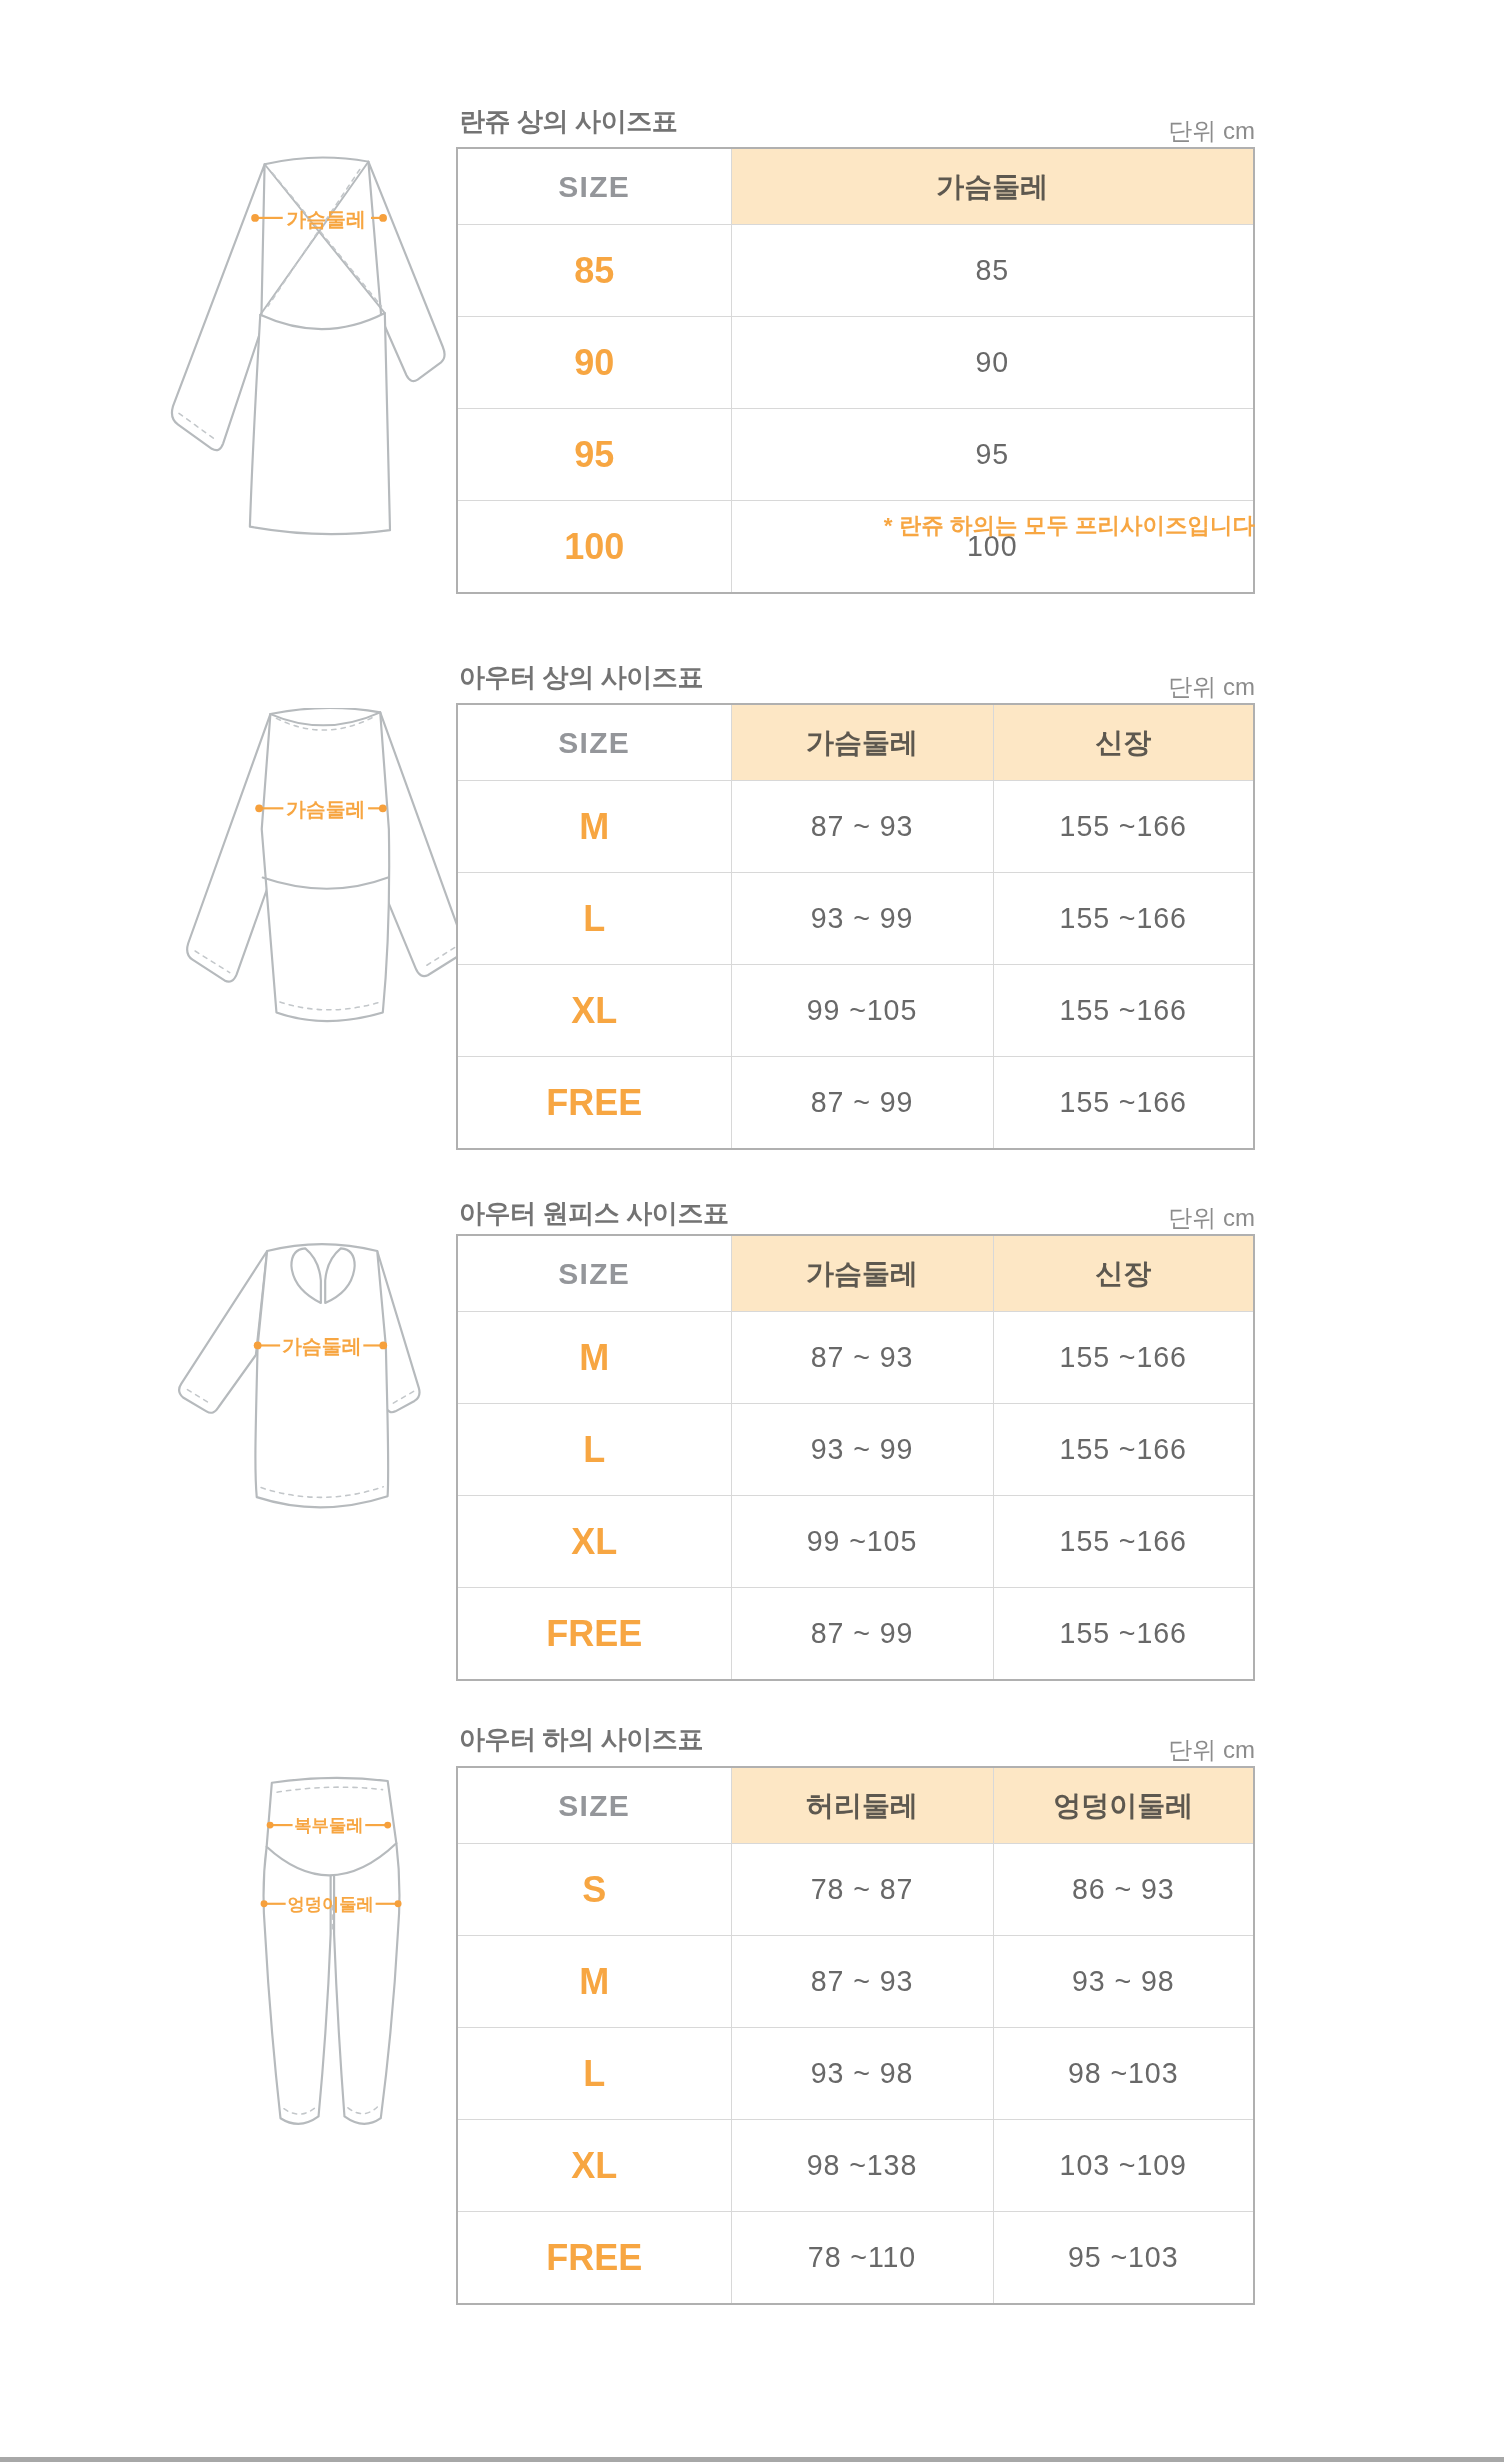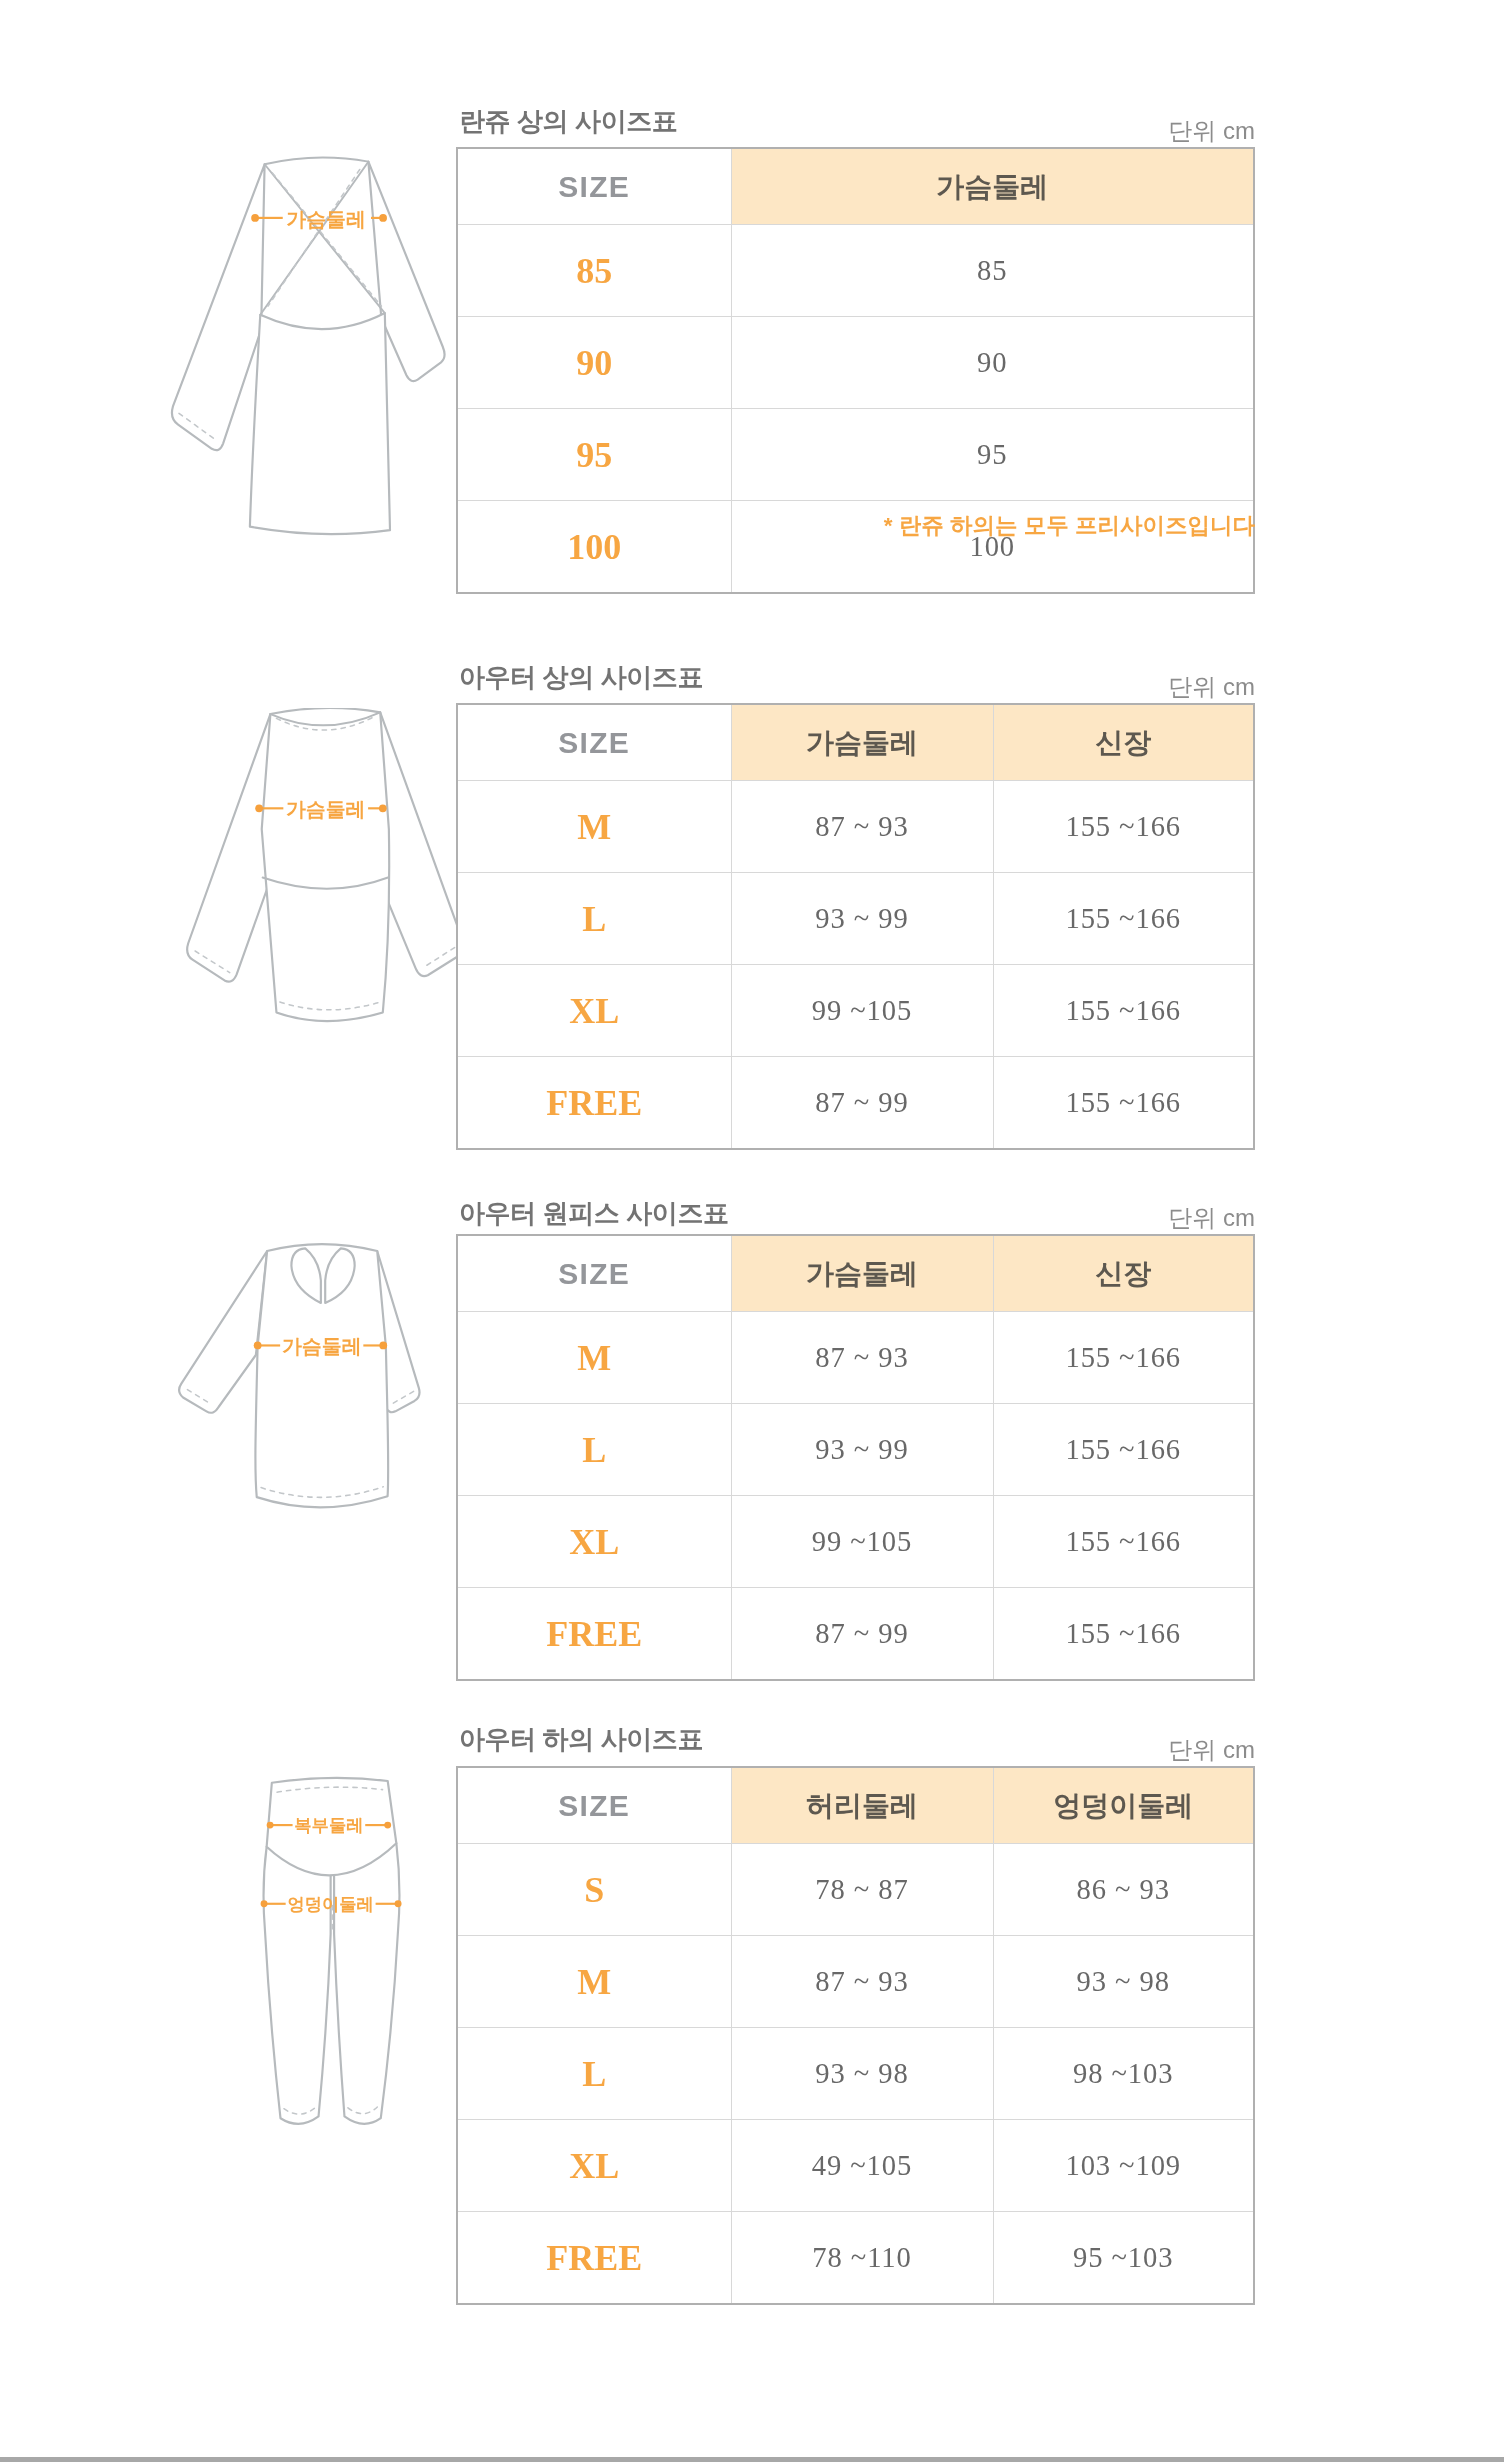--- a/index.html
+++ b/index.html
@@ -15,21 +15,21 @@
     position:absolute;right:249px;font-size:24px;color:#8c8c8c;white-space:nowrap;
   }
   .tbl{
     position:absolute;left:456px;width:799px;border-collapse:collapse;
     table-layout:fixed;background:#fff;border:2.6px solid #b0b0b0;
   }
   .tbl th,.tbl td{
     border:1.7px solid #d8d8d8;text-align:center;vertical-align:middle;padding:8px;
   }
   .tbl th{height:59px;}
-  .tbl td{height:75px;font-family:Liberation Serif, serif;}
+  .tbl td{height:75px;}
   .szh{font-size:30px;color:#94969a;font-weight:600;letter-spacing:1.3px;background:#fff;}
   .colh{font-size:28px;color:#5d584f;font-weight:bold;background:#FDE7C5;}
   .sz{font-size:36px;font-weight:bold;color:#F7A642;}
   .val{font-size:28.6px;color:#686868;letter-spacing:0.9px;}
   .footnote{
     position:absolute;right:249px;font-size:22.5px;font-weight:bold;color:#F7A642;white-space:nowrap;
   }
   .bottom-bar{position:absolute;left:0;top:2457px;width:1504px;height:5.2px;background:#a8a8a8;}
   .ill{position:absolute;}
   .g{fill:#ffffff;stroke:#b6babd;stroke-width:2.5;stroke-linejoin:round;stroke-linecap:round;}
@@ -268,21 +268,21 @@
         <td class="val">87 ~ 93</td>
         <td class="val">93 ~ 98</td>
       </tr>
       <tr>
         <td class="sz">L</td>
         <td class="val">93 ~ 98</td>
         <td class="val">98 ~103</td>
       </tr>
       <tr>
         <td class="sz">XL</td>
-        <td class="val">49 ~105</td>
+        <td class="val">98 ~138</td>
         <td class="val">103 ~109</td>
       </tr>
       <tr>
         <td class="sz">FREE</td>
         <td class="val">78 ~110</td>
         <td class="val">95 ~103</td>
       </tr>
     </tbody>
   </table>
 

